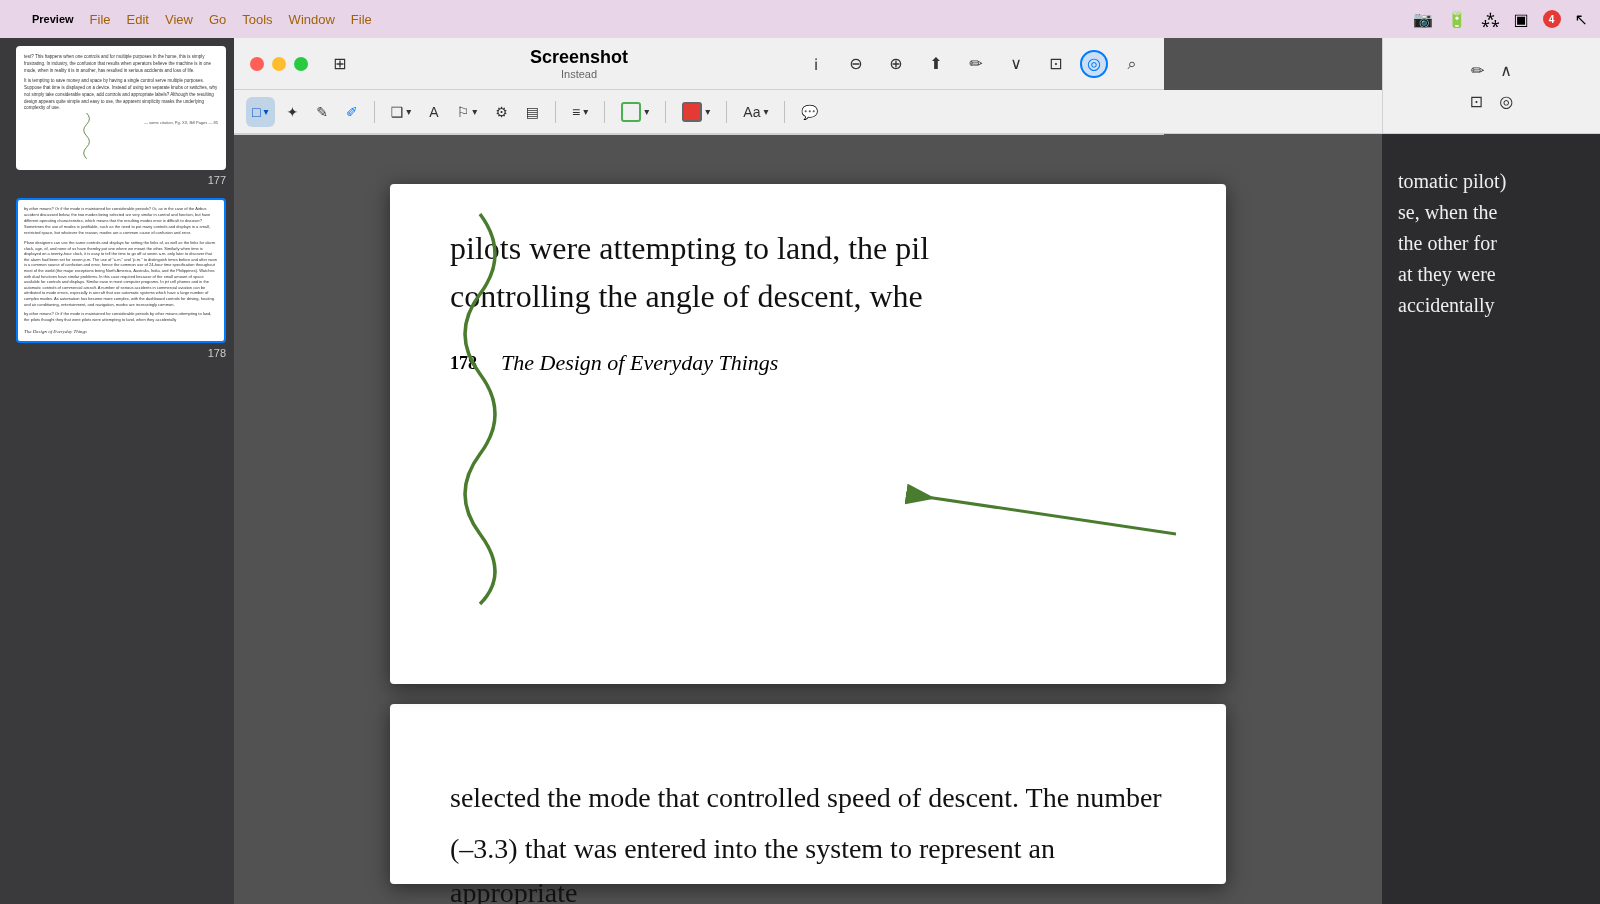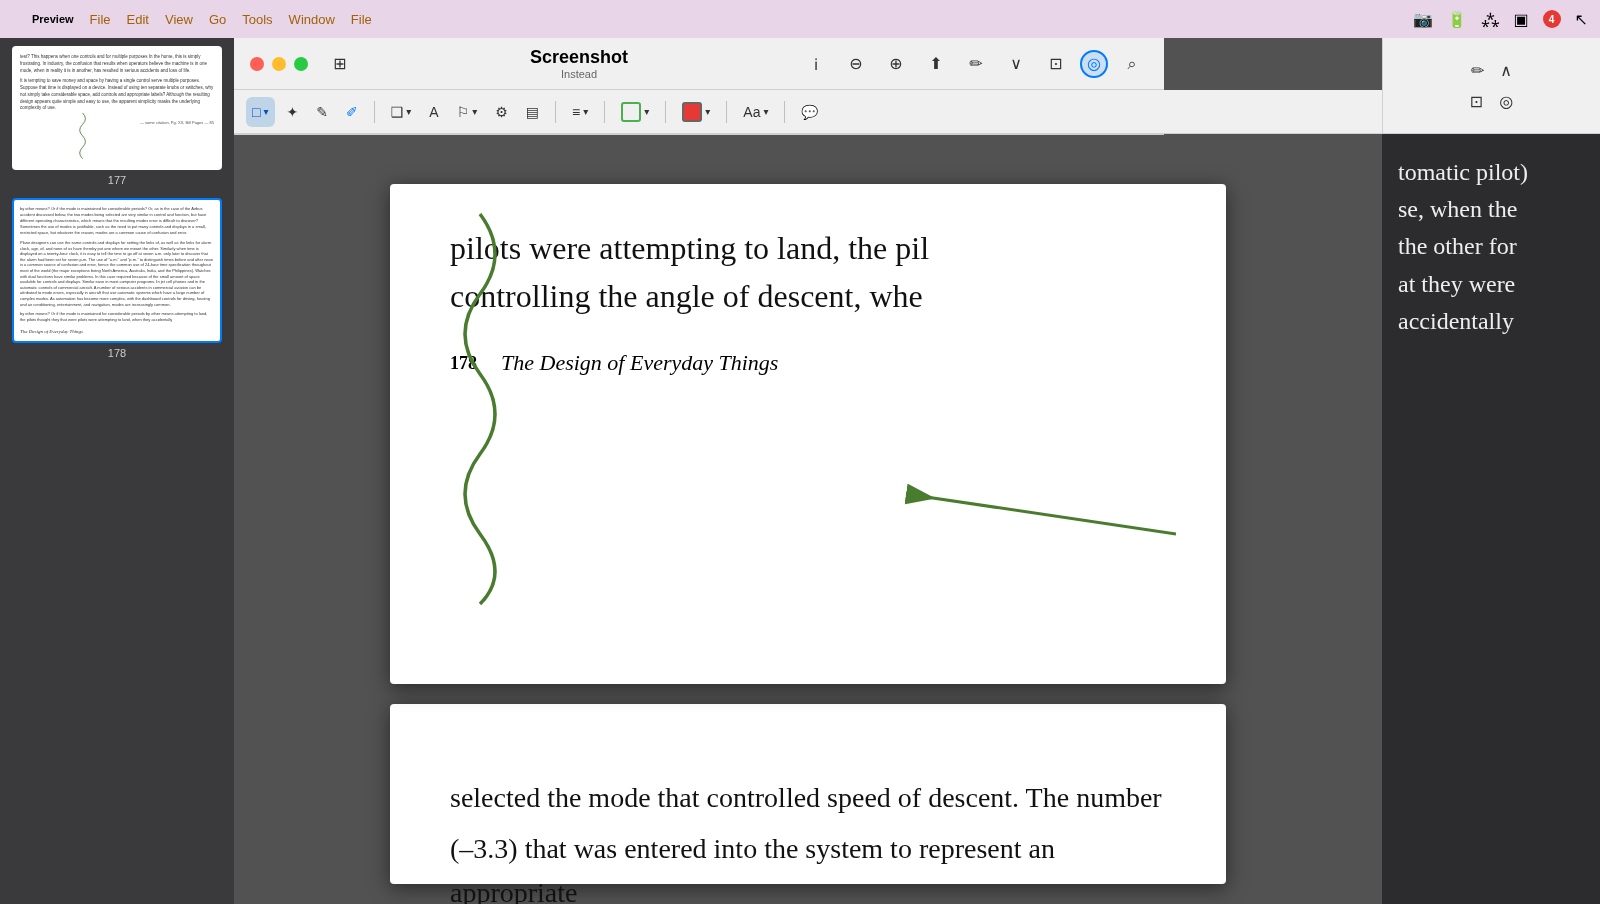--- a/index.html
+++ b/index.html
@@ -176,21 +176,21 @@
       overflow-y: auto;
       display: flex;
       flex-direction: column;
       gap: 8px;
       padding: 8px;
       flex-shrink: 0;
     }
     .thumb-item {
       display: flex;
       flex-direction: column;
-      align-items: center;
+      align-items: flex-end;
       cursor: pointer;
     }
     .thumb-img {
       width: 210px;
       background: #fff;
       border-radius: 4px;
       overflow: hidden;
       border: 2px solid transparent;
       position: relative;
     }
@@ -494,21 +494,21 @@
       <div class="rt-icon-row">
         <span class="rt-icon">✏</span>
         <span class="rt-icon">∧</span>
       </div>
       <div class="rt-icon-row">
         <span class="rt-icon">⊡</span>
         <span class="rt-icon">◎</span>
       </div>
     </div>
 
-    <div style="padding:20px 16px;background:#2c2c2e;color:#eee;font-family:Georgia,serif;font-size:24px;line-height:1.55;">
+    <div style="padding:20px 16px;background:#2c2c2e;color:#eee;font-family:Georgia,serif;font-size:20px;line-height:1.55;margin-top:12px;">
       <div>tomatic pilot)</div>
       <div>se, when the</div>
       <div>the other for</div>
       <div>at they were</div>
       <div>accidentally</div>
     </div>
     <div class="right-dark"></div>
   </div>
 
 </div>

